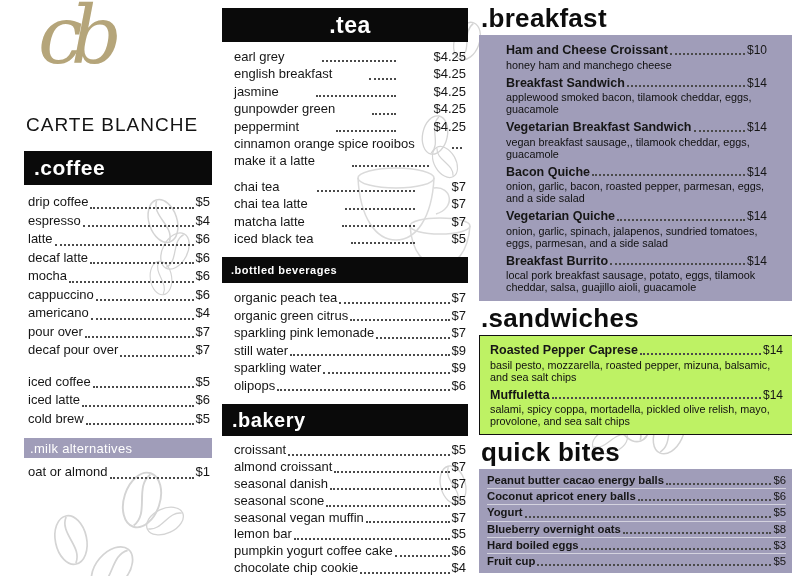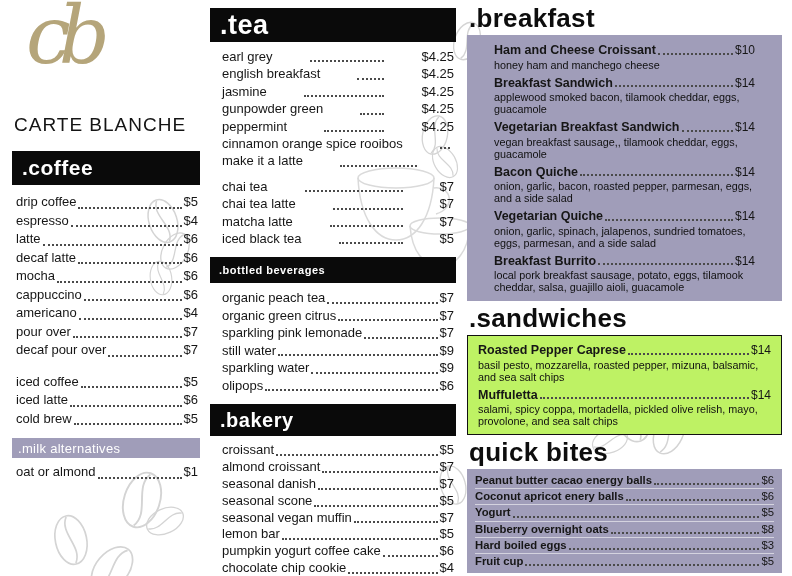--- a/index.html
+++ b/index.html
@@ -6,38 +6,38 @@
   html,body { width:792px; height:576px; }
   body {
     position:relative; overflow:hidden; background:#ffffff;
     font-family:"Liberation Sans", sans-serif; color:#161616;
   }
   .page { position:absolute; inset:0; }
 
   
   .bean, .cups { position:absolute; z-index:1; pointer-events:none; }
 
-  .col { position:absolute; z-index:2; }
+  .col { position:absolute; z-index:2;margin-left:12px; }
   .col-left  { left:12px;  top:6px;  width:188px; }
   .col-mid   { left:210px; top:8px;  width:246px; }
   .col-right { left:467px; top:4px;  width:315px; }
 
   
   .logo { height:100px; position:relative; }
   .logo-mark {
     position:absolute; left:14px; top:-10px; line-height:1;
     font-family:"DejaVu Serif", serif; font-style:italic;
     font-size:80px; letter-spacing:-12px; color:#b5a57a;
   }
   .brand-name { font-size:19px; letter-spacing:1px; margin:8px 0 0 2px; white-space:nowrap; color:#141414; }
 
   
   .bar { background:#0a0a0a; color:#fff; display:flex; align-items:center; letter-spacing:.5px; }
   .coffee-bar  { margin-top:15px; height:34px; font-size:21px; padding-left:10px; font-weight:600; }
-  .tea-bar     { height:34px; font-size:27px; padding-left:10px; font-weight:600; }
+  .tea-bar     { height:34px; font-size:23px; padding-left:10px; font-weight:600;justify-content:center; }
   .bottled-bar { margin-top:10px; height:26px; font-size:11px; padding-left:9px;  font-weight:600; }
   .bakery-bar  { margin-top:10px; height:32px; font-size:20px; padding-left:10px; font-weight:600; }
   .milk-bar {
     background:#a09db9; color:#fff; height:20px; display:flex; align-items:center;
     padding-left:6px; font-size:13px; margin-top:10px; letter-spacing:.3px;
   }
 
   
   .mline { display:flex; align-items:flex-end; }
   .mname { white-space:nowrap; }

